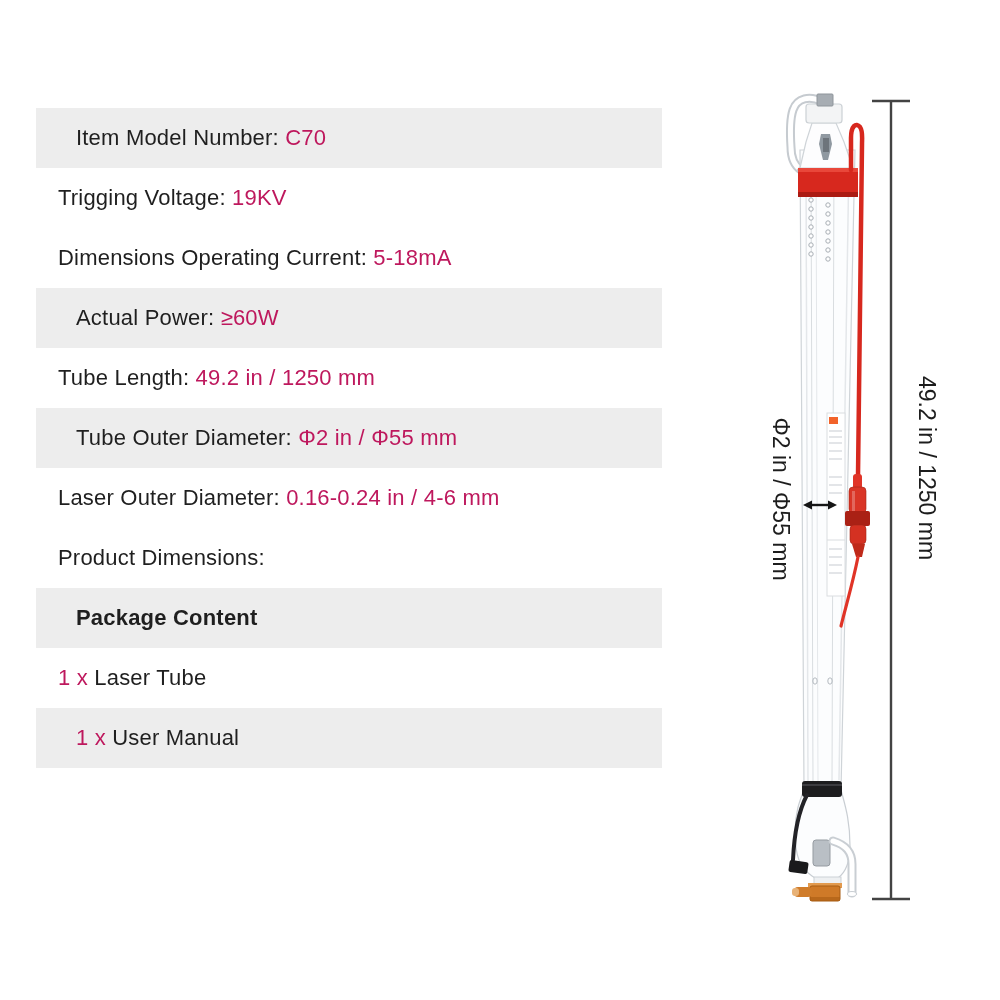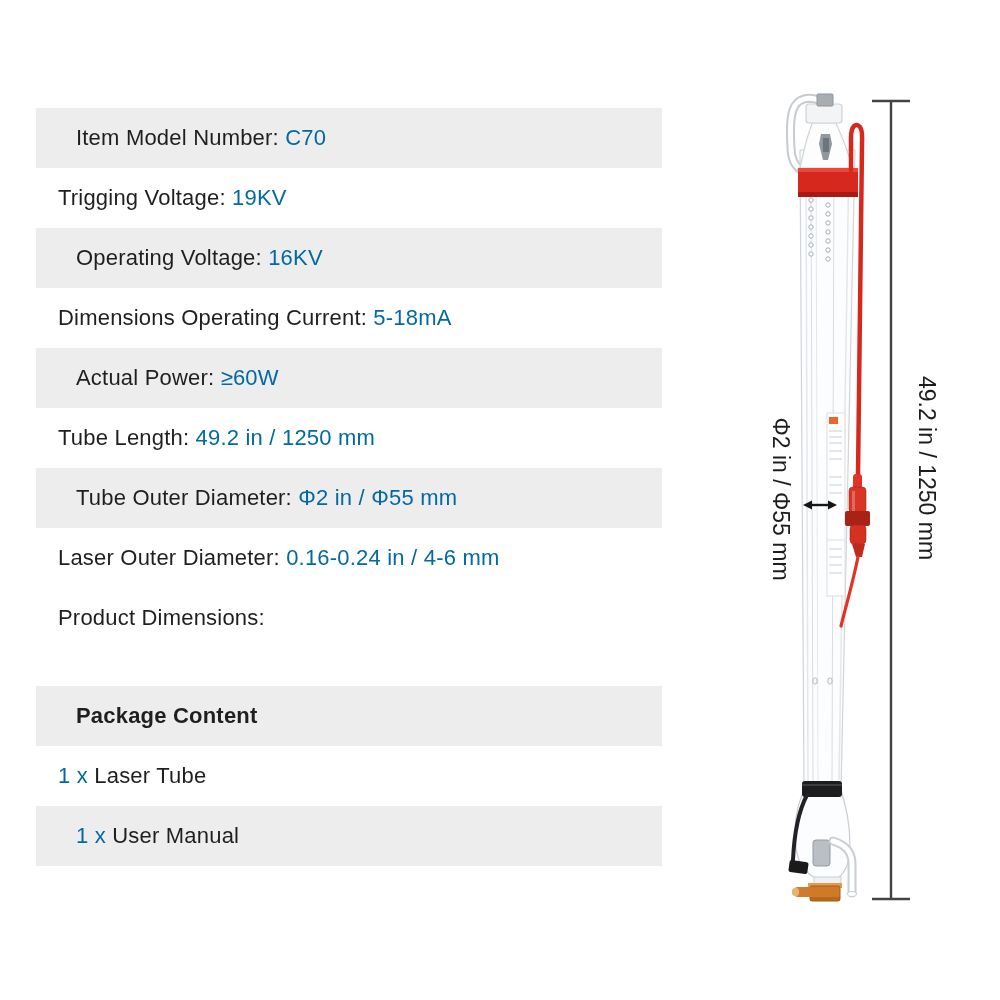--- a/index.html
+++ b/index.html
@@ -8,44 +8,39 @@
     font-family:"Liberation Sans","DejaVu Sans",sans-serif;
   }
   .spec-table{
     position:absolute;left:36px;top:108px;width:626px;
   }
   .spec-row{
     height:60px;display:flex;align-items:center;padding-left:22px;
     font-size:22px;color:#1f1f1f;letter-spacing:.2px;
   }
   .spec-row.shaded{background:#ededed;padding-left:40px;}
-  .spec-row.bold{font-weight:bold;margin-top:38px;}
+  .spec-row.bold{font-weight:bold;}
   .spec-row span{white-space:pre;}
-  .accent{color:#0369a1;}
+  .accent{color:#be185d;}
   .figure-wrap{position:absolute;left:730px;top:80px;width:270px;height:850px;}
   svg text{font-family:"Liberation Sans","DejaVu Sans",sans-serif;}
 </style>
 </head>
 <body>
 
 <div class="spec-table">
     <div class="spec-row shaded">
     <span class="accent"></span>
     <span>Item Model Number: </span>
     <span class="accent">C70</span>
   </div>
     <div class="spec-row">
     <span class="accent"></span>
     <span>Trigging Voltage: </span>
     <span class="accent">19KV</span>
-  </div>
-    <div class="spec-row shaded">
-    <span class="accent"></span>
-    <span>Operating Voltage: </span>
-    <span class="accent">16KV</span>
   </div>
     <div class="spec-row">
     <span class="accent"></span>
     <span>Dimensions Operating Current: </span>
     <span class="accent">5-18mA</span>
   </div>
     <div class="spec-row shaded">
     <span class="accent"></span>
     <span>Actual Power: </span>
     <span class="accent">≥60W</span>

